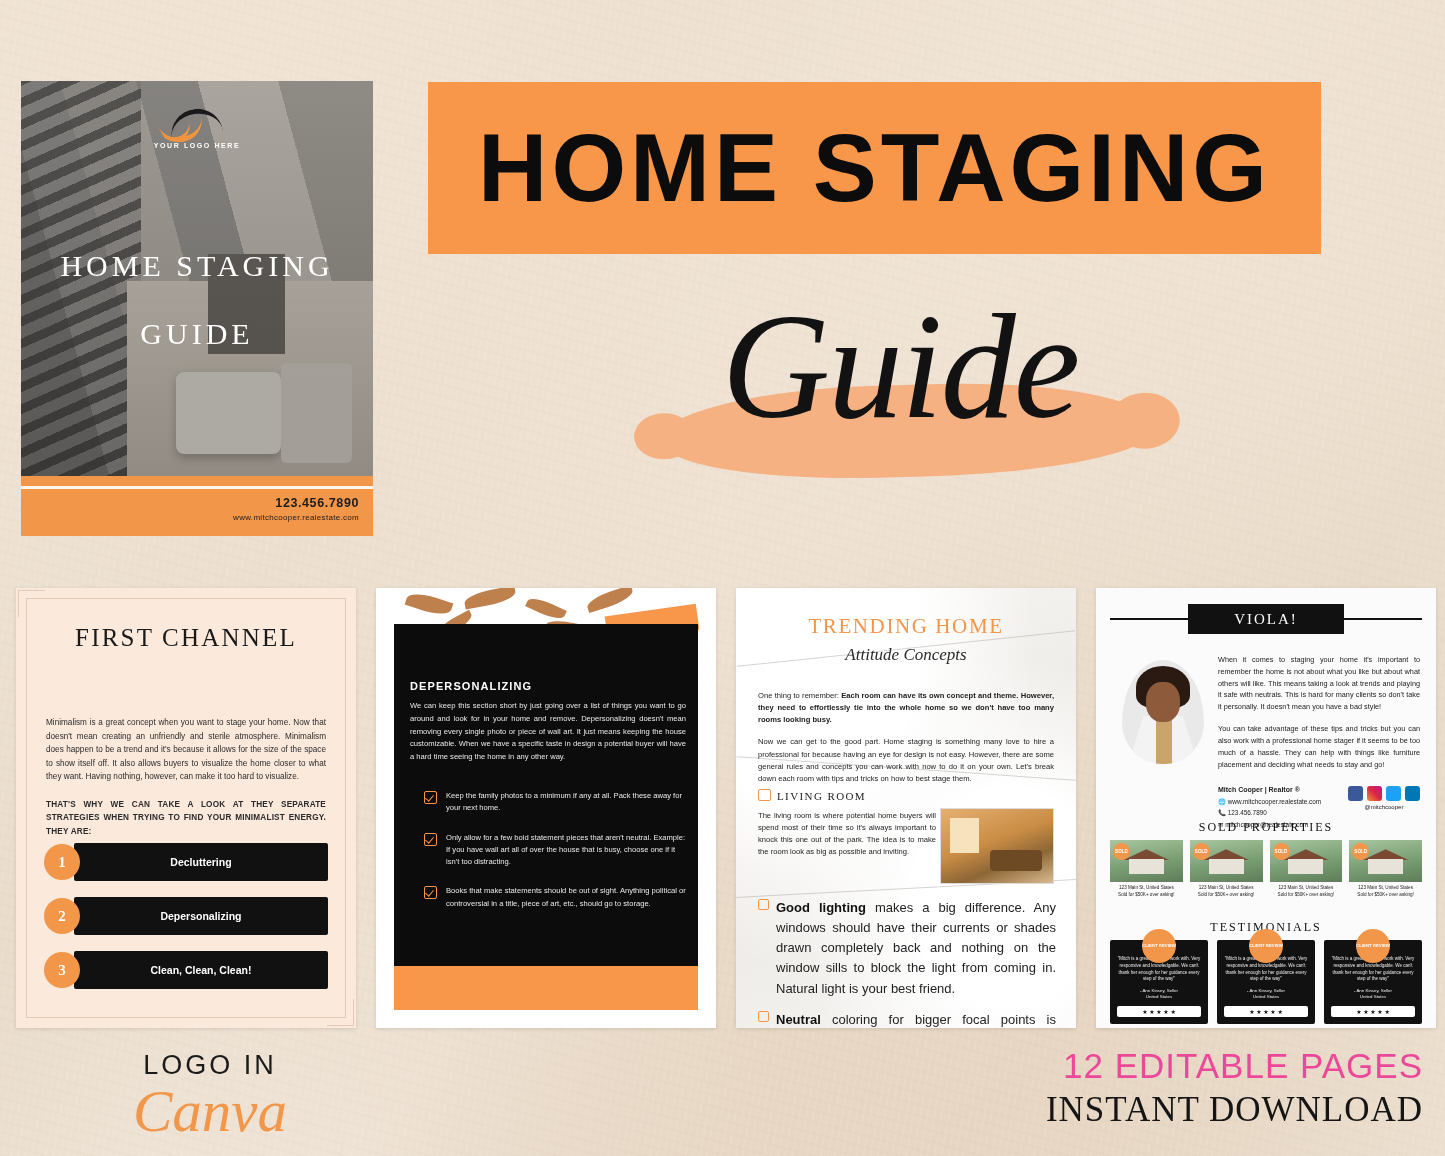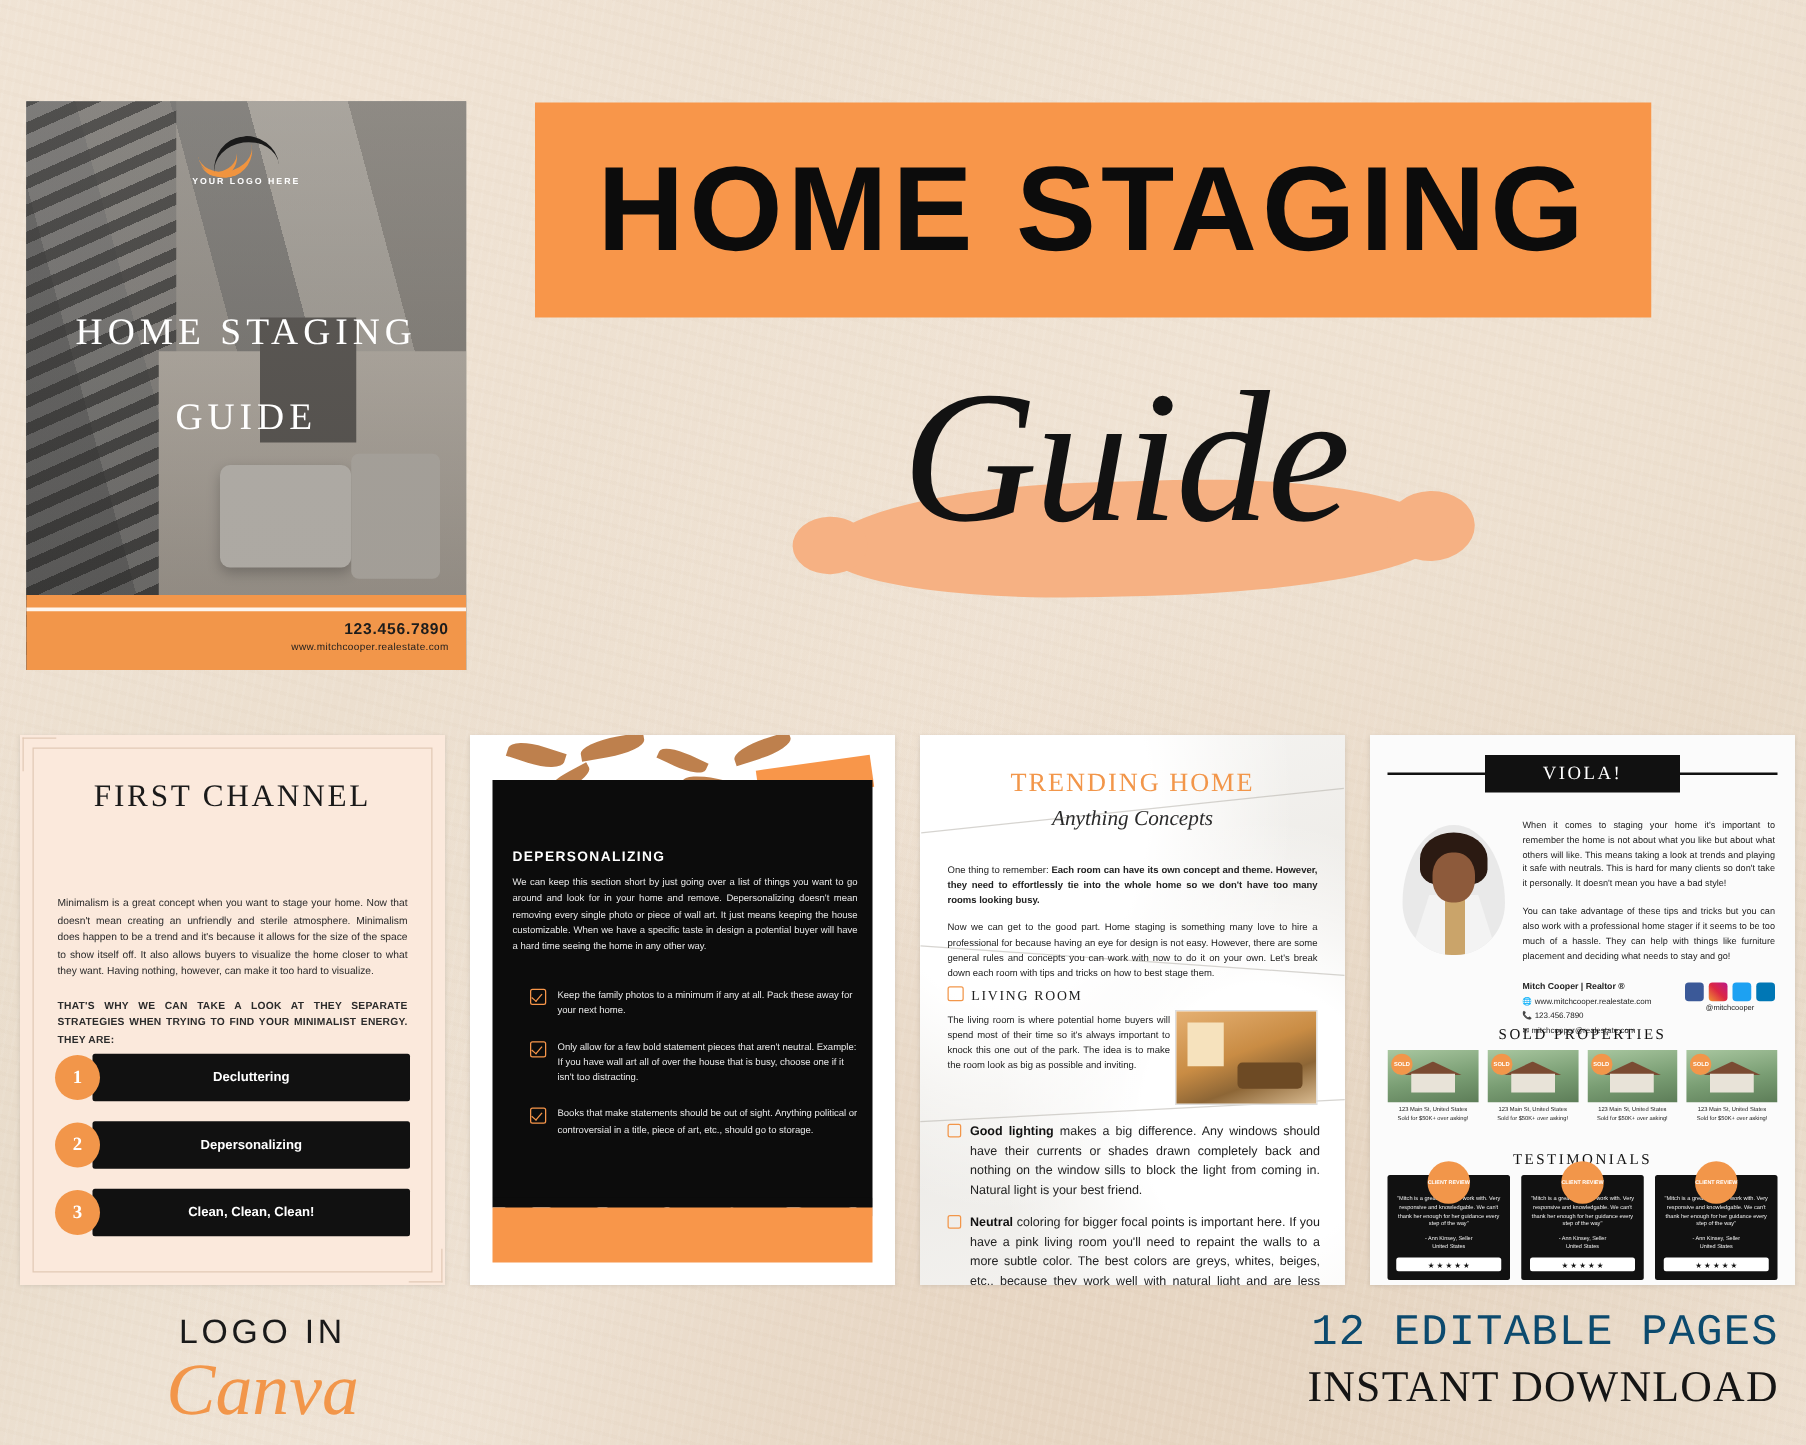--- a/index.html
+++ b/index.html
@@ -132,21 +132,21 @@
   .c3 .secthead{position:absolute;left:22px;top:200px;font-family:"Liberation Serif",serif;font-size:11px;
     letter-spacing:1.4px;color:#222;}
   .c3 .secthead .ic{display:inline-block;width:11px;height:10px;border:1.4px solid #f2964a;border-radius:2px;
     margin-right:6px;position:relative;top:1px;}
   .c3 .lr-text{position:absolute;left:22px;top:222px;width:178px;font-size:7.6px;line-height:1.6;color:#222;text-align:justify;}
   .c3 .lr-img{position:absolute;right:22px;top:220px;width:112px;height:74px;overflow:hidden;border:1px solid #ddd;}
   .c3 .lr-img .i{position:absolute;inset:0;background:linear-gradient(160deg,#e5b072,#c98c44 45%,#8d6636 70%,#d9bb91);}
   .c3 .lr-img .w{position:absolute;left:8%;top:12%;width:26%;height:48%;background:#f6e2bd;}
   .c3 .lr-img .s{position:absolute;left:44%;top:56%;width:46%;height:28%;background:#6d4a24;border-radius:4px;}
   .c3 .blist{position:absolute;left:22px;right:20px;top:310px;}
-  .c3 .bi{position:relative;padding-left:18px;margin-bottom:11px;font-size:10px;line-height:1.55;color:#222;text-align:justify;}
+  .c3 .bi{position:relative;padding-left:18px;margin-bottom:11px;font-size:13px;line-height:1.55;color:#222;text-align:justify;}
   .c3 .bi b{color:#111;}
   .c3 .bi .chk{position:absolute;left:0;top:1px;width:9px;height:9px;border:1px solid #f2964a;border-radius:2px;}
 
   
   .c4 .topline{position:absolute;left:14px;right:14px;top:30px;height:2px;background:#111;}
   .c4 .viola{position:absolute;left:50%;transform:translateX(-50%);top:16px;width:156px;height:30px;background:#111;
     display:flex;align-items:center;justify-content:center;color:#fff;font-family:"Liberation Serif",serif;
     font-size:15px;letter-spacing:2px;}
   .c4 .avatar{position:absolute;left:26px;top:72px;width:82px;height:104px;border-radius:50% 50% 48% 48%/60% 60% 40% 40%;
     overflow:hidden;background:#e9e9e9;}
@@ -184,21 +184,21 @@
   .c4 .test .auth{color:#eee;font-size:4.4px;text-align:center;margin-top:5px;line-height:1.4;}
   .c4 .test .stars{margin-top:6px;background:#fff;border-radius:2px;height:11px;display:flex;align-items:center;
     justify-content:center;gap:2px;}
   .c4 .test .stars span{font-size:6px;color:#111;}
 
   
   .made{position:absolute;left:60px;top:1050px;width:300px;text-align:center;}
   .made .m1{font-family:"Liberation Sans",sans-serif;font-size:27px;letter-spacing:3px;color:#1a1a1a;font-weight:400;}
   .made .m2{font-family:"Liberation Serif",serif;font-style:italic;font-size:59px;color:#f2964a;margin-top:-4px;}
   .rightfoot{position:absolute;right:22px;top:1046px;text-align:right;}
-  .rightfoot .r1{font-family:Liberation Mono, monospace;font-size:35px;letter-spacing:1px;color:#0c4a6e;}
+  .rightfoot .r1{font-family:Liberation Sans, sans-serif;font-size:35px;letter-spacing:1px;color:#ec4899;}
   .rightfoot .r2{font-family:"Liberation Serif",serif;font-size:35px;letter-spacing:1px;color:#151515;margin-top:4px;}
 </style>
 </head>
 <body>
 
 <div class="wrap">
   <div class="grain"></div>
 
   <div class="cover">
     <div class="photo"></div>
@@ -288,21 +288,21 @@
     <div class="bottom"></div>
   </div>
 
   <div class="card c3">
     <div class="marble">
       <div class="vein" style="left:0;top:60px;width:100%;transform:rotate(-6deg);"></div>
       <div class="vein" style="left:0;top:180px;width:100%;transform:rotate(4deg);"></div>
       <div class="vein" style="left:0;top:300px;width:100%;transform:rotate(-3deg);"></div>
     </div>
     <h2>TRENDING HOME</h2>
-    <div class="sub">Anything Concepts</div>
+    <div class="sub">Attitude Concepts</div>
     <div class="intro">
       <p><span>One thing to remember: </span><b>Each room can have its own concept and theme. However, they need to effortlessly tie into the whole home so we don't have too many rooms looking busy.</b></p>
       <p>Now we can get to the good part. Home staging is something many love to hire a professional for because having an eye for design is not easy. However, there are some general rules and concepts you can work with now to do it on your own. Let's break down each room with tips and tricks on how to best stage them.</p>
     </div>
     <div class="secthead">
       <span class="ic"></span><span>LIVING ROOM</span>
     </div>
     <div class="lr-text">The living room is where potential home buyers will spend most of their time so it's always important to knock this one out of the park. The idea is to make the room look as big as possible and inviting.</div>
     <div class="lr-img">
       <div class="i"></div>

